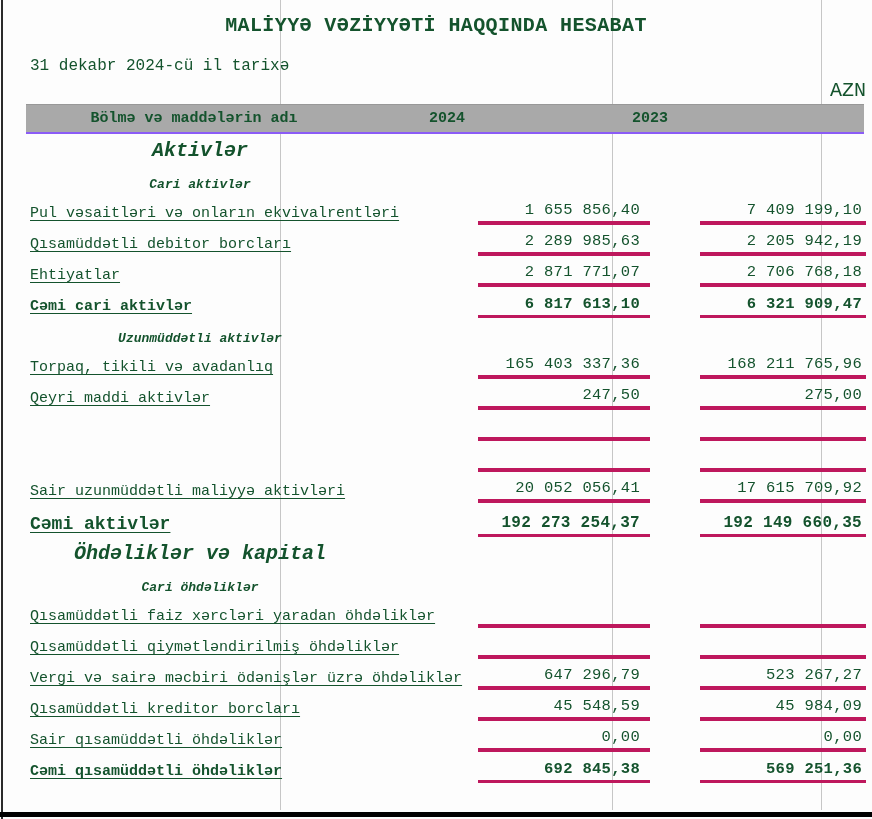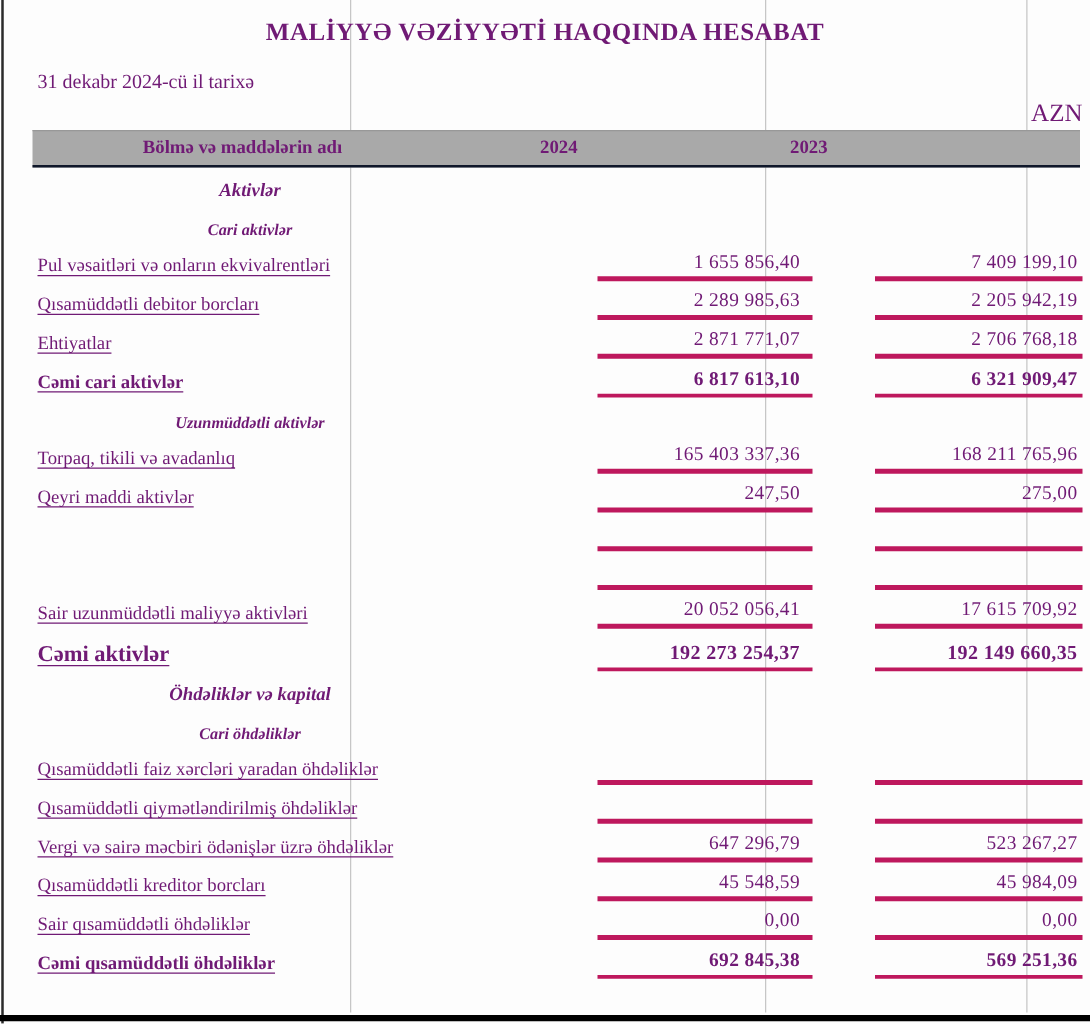--- a/index.html
+++ b/index.html
@@ -1,22 +1,22 @@
 <!DOCTYPE html>
 <html><head>
 <meta charset="utf-8">
 <style>
   html,body{margin:0;padding:0;background:#ffffff;}
   #page{
     position:relative;
     width:872px;height:819px;
     background:#fdfdfd;
     overflow:hidden;
-    font-family:Liberation Serif, serif;
-    color:#701a75;
+    font-family:Liberation Mono, monospace;
+    color:#14532d;
   }
   
   .page-left-border{position:absolute;left:1px;top:0;width:2px;height:819px;background:#2b2b2b;}
   .col-rule{position:absolute;top:0;width:1px;height:810px;background:#c6c6c6;z-index:0;}
   .col-rule.r1{left:280px;}
   .col-rule.r2{left:612px;}
   .col-rule.r3{left:821px;}
   .bottom-rule{position:absolute;left:0;right:0;bottom:2px;height:5px;background:#000;}
 
   .content{position:relative;z-index:1;}
@@ -24,21 +24,21 @@
   .title{
     margin:12px 0 0 0;height:28px;line-height:28px;
     text-align:center;font-weight:bold;font-size:20px;letter-spacing:.4px;
   }
   .date-line{margin:16px 0 0 30px;height:20px;line-height:20px;font-size:16px;}
   .currency{margin:4px 6px 0 0;height:22px;line-height:22px;text-align:right;font-size:20px;}
 
   .header-bar{
     margin:2px 8px 0 26px;height:27px;
     background:#a9a9a9;
-    border-top:1px solid #989898;border-bottom:2px solid #0f172a;
+    border-top:1px solid #989898;border-bottom:2px solid #8b5cf6;
     display:grid;grid-template-columns:336px 170px 122px 1fr;
     align-items:center;font-weight:bold;font-size:15px;
   }
   .header-bar .hcell{text-align:center;white-space:nowrap;}
   .header-bar .h2023{padding-left:100px;}
 
   
   .trow{
     display:grid;grid-template-columns:460px 190px 50px 172px;
     height:31px;align-items:end;
@@ -46,21 +46,21 @@
   .trow.section{height:30px;}
   .trow.grand{height:34px;}
   .label{
     padding:0 0 3px 30px;font-size:15px;white-space:nowrap;
     text-decoration:underline;text-underline-offset:3px;text-decoration-thickness:1px;
   }
   .section .sec-label{
     grid-column:1;padding:0 60px 2px 0;text-align:center;
     font-weight:bold;font-style:italic;white-space:nowrap;
   }
-  .section.lvl1 .sec-label{font-size:15px;}
+  .section.lvl1 .sec-label{font-size:20px;}
   .section.lvl2 .sec-label{font-size:13px;}
   .val{
     align-self:end;height:100%;
     display:flex;align-items:flex-end;justify-content:flex-end;
     font-size:15.5px;letter-spacing:.3px;white-space:nowrap;
     border-bottom:4px solid #be185d;
   }
   .val.v24{grid-column:2;margin-left:18px;padding:0 10px 2px 0;}
   .val.v23{grid-column:4;margin-right:6px;padding:0 4px 2px 0;}
   .trow.total .label,.trow.grand .label{font-weight:bold;}

